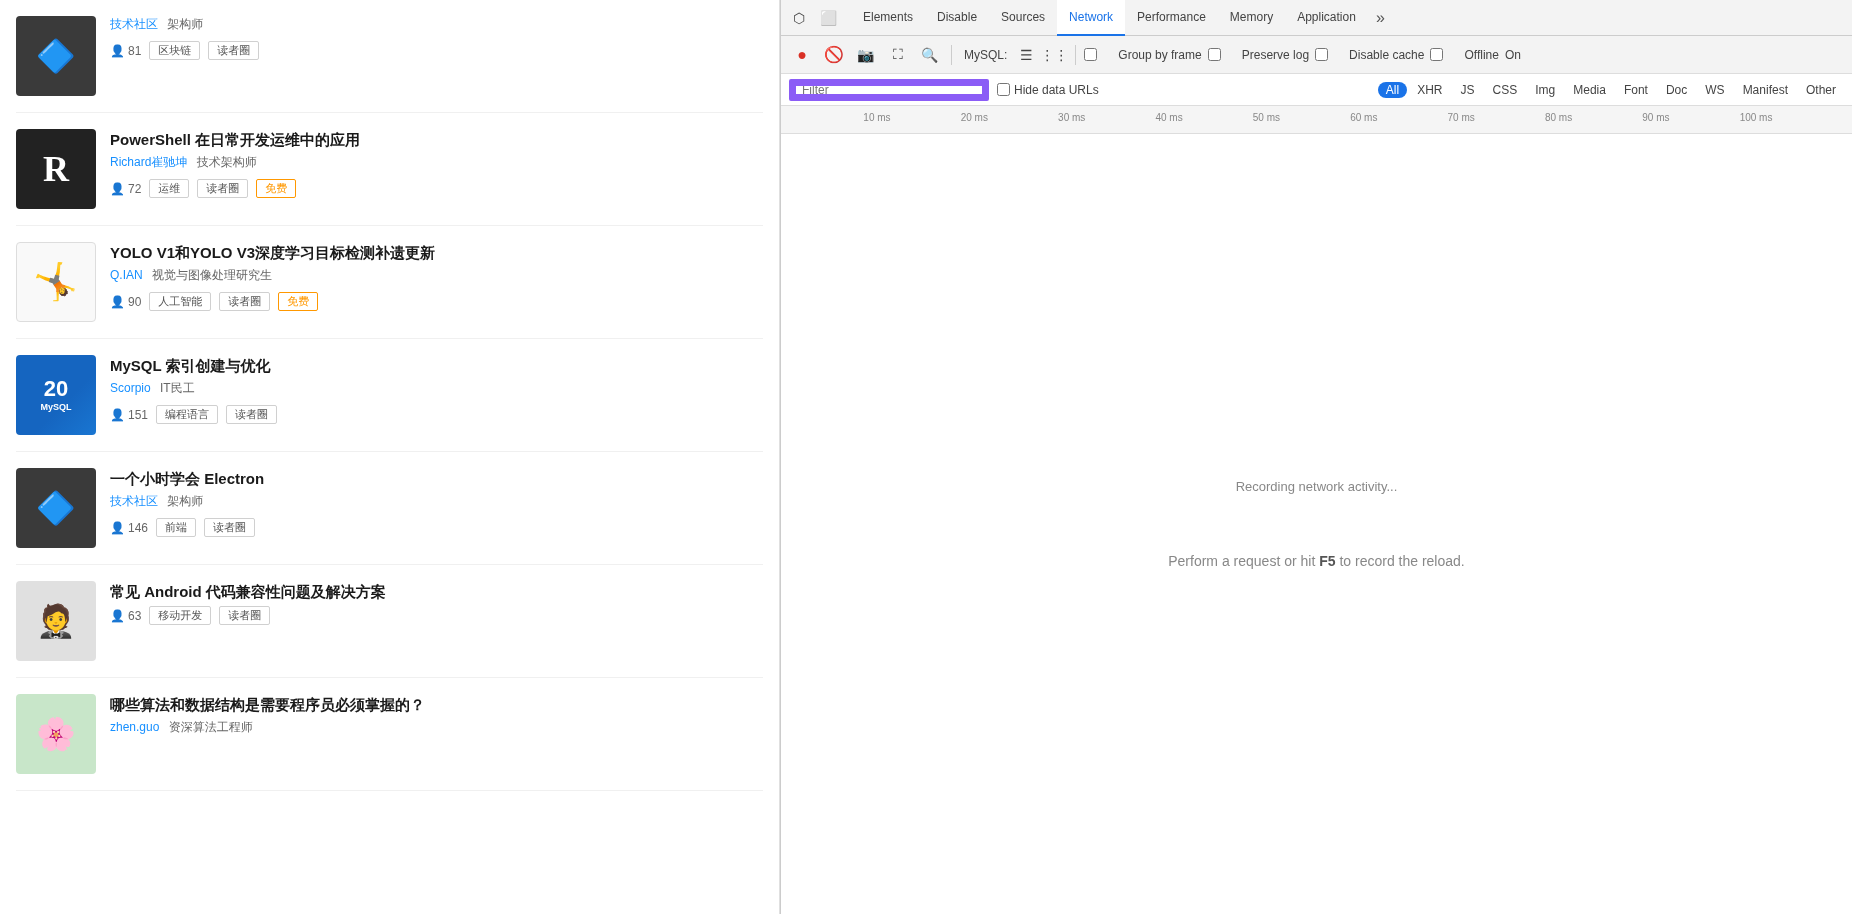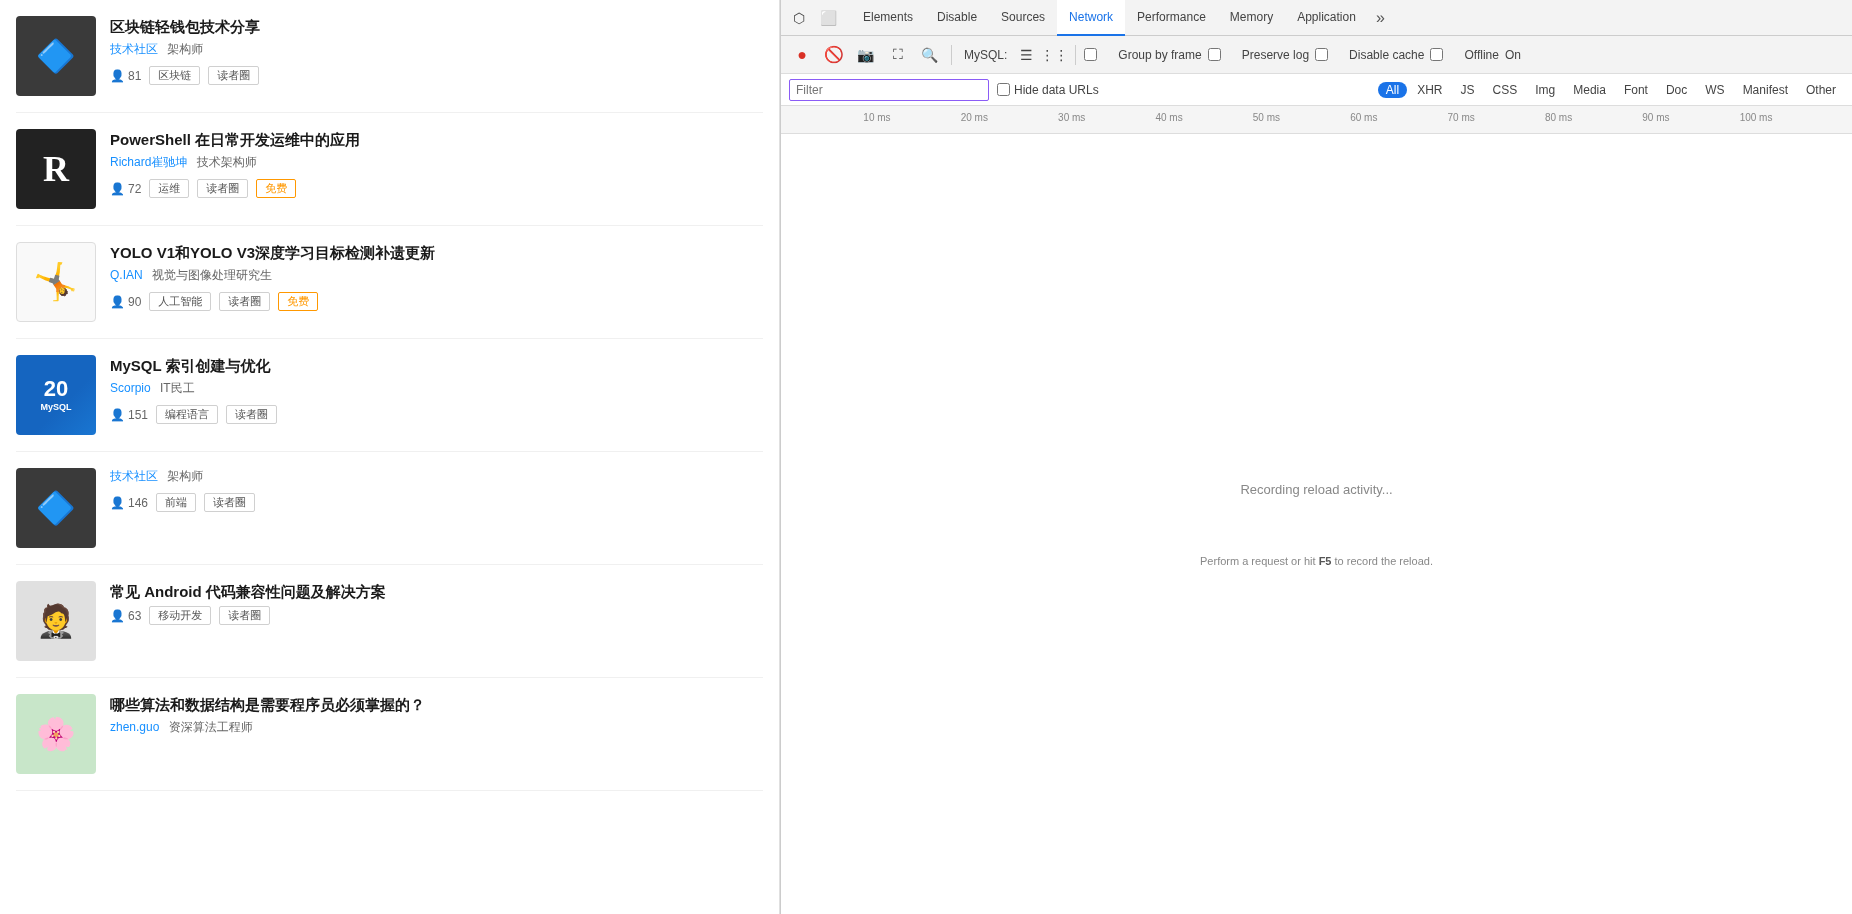--- a/index.html
+++ b/index.html
@@ -210,21 +210,21 @@
       height: 32px;
       background: #fff;
       border-bottom: 1px solid #ddd;
       padding: 0 8px;
       gap: 8px;
     }
 
     .filter-input {
       flex: 0 0 200px;
       height: 22px;
-      border: 1px solid #8b5cf6;
+      border: 7px solid #8b5cf6;
       border-radius: 2px;
       padding: 0 6px;
       font-size: 12px;
       outline: none;
     }
 
     .filter-checkbox {
       display: flex;
       align-items: center;
       gap: 4px;
@@ -287,21 +287,21 @@
       display: flex;
       flex-direction: column;
       align-items: center;
       justify-content: center;
       color: #666;
       font-size: 14px;
       line-height: 2;
     }
 
     .recording-text { color: #888; font-size: 13px; }
-    .recording-hint { color: #888; font-size: 11px; margin-top: 47px; }
+    .recording-hint { color: #888; font-size: 14px; margin-top: 47px; }
     .recording-hint strong { font-weight: bold; color: #555; }
 
     
     ::-webkit-scrollbar { width: 8px; }
     ::-webkit-scrollbar-track { background: #f1f1f1; }
     ::-webkit-scrollbar-thumb { background: #bbb; border-radius: 4px; }
 
     
     .zh { font-family: 'Microsoft YaHei', 'PingFang SC', sans-serif; }
 
@@ -333,21 +333,20 @@
 </head>
 <body>
 
 <div id="left-panel">
 
 <div class="course-item">
     <div class="course-thumb thumb-dark">
         <span style="font-size:32px">🔷</span>
       </div>
     <div class="course-info">
-      <div class="course-title zh">区块链轻钱包技术分享</div>
       <div class="course-author zh">
         <span class="name">技术社区</span>
         <span>架构师</span>
       </div>
       <div class="course-meta">
         <span class="meta-count"><span>👤</span> 81</span>
         <span class="tag">区块链</span>
           <span class="tag">读者圈</span>
       </div>
     </div>
@@ -404,20 +403,21 @@
         <span class="tag">编程语言</span>
           <span class="tag">读者圈</span>
       </div>
     </div>
   </div>
     <div class="course-item">
     <div class="course-thumb thumb-dark">
         <span style="font-size:32px">🔷</span>
       </div>
     <div class="course-info">
+      <div class="course-title zh">一个小时学会 Electron</div>
       <div class="course-author zh">
         <span class="name">技术社区</span>
         <span>架构师</span>
       </div>
       <div class="course-meta">
         <span class="meta-count"><span>👤</span> 146</span>
         <span class="tag">前端</span>
           <span class="tag">读者圈</span>
       </div>
     </div>
@@ -537,18 +537,18 @@
         <span class="ruler-tick" style="left: calc(45.4545% - 15px);">50 ms</span>
         <span class="ruler-tick" style="left: calc(54.5455% - 15px);">60 ms</span>
         <span class="ruler-tick" style="left: calc(63.6364% - 15px);">70 ms</span>
         <span class="ruler-tick" style="left: calc(72.7273% - 15px);">80 ms</span>
         <span class="ruler-tick" style="left: calc(81.8182% - 15px);">90 ms</span>
         <span class="ruler-tick" style="left: calc(90.9091% - 15px);">100 ms</span>
       </div>
   </div>
 
   <div class="network-content">
-    <div class="recording-text">Recording reload activity...</div>
+    <div class="recording-text">Recording network activity...</div>
     <div class="recording-hint">
       <span>Perform a request or hit </span><strong>F5</strong><span> to record the reload.</span>
     </div>
   </div>
 </div>
 
 </body></html>

